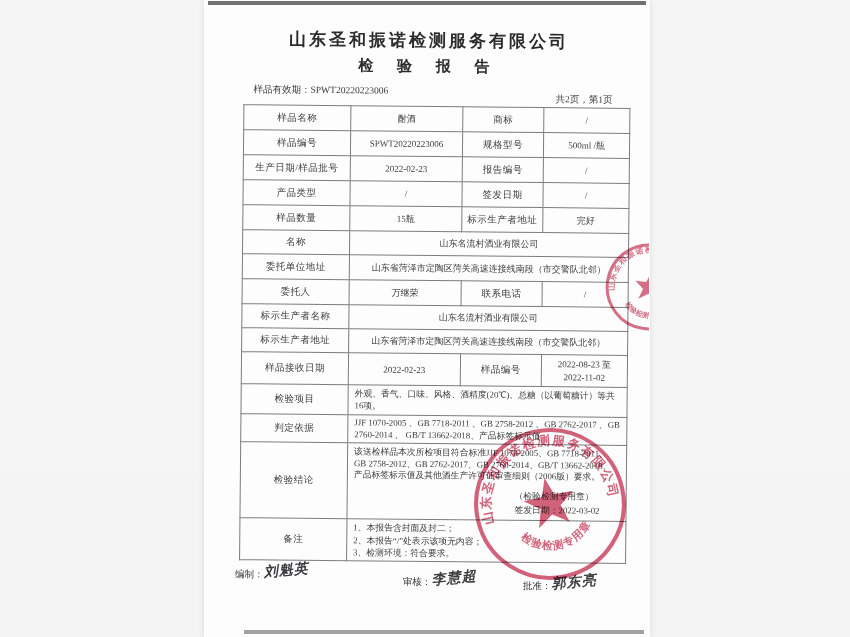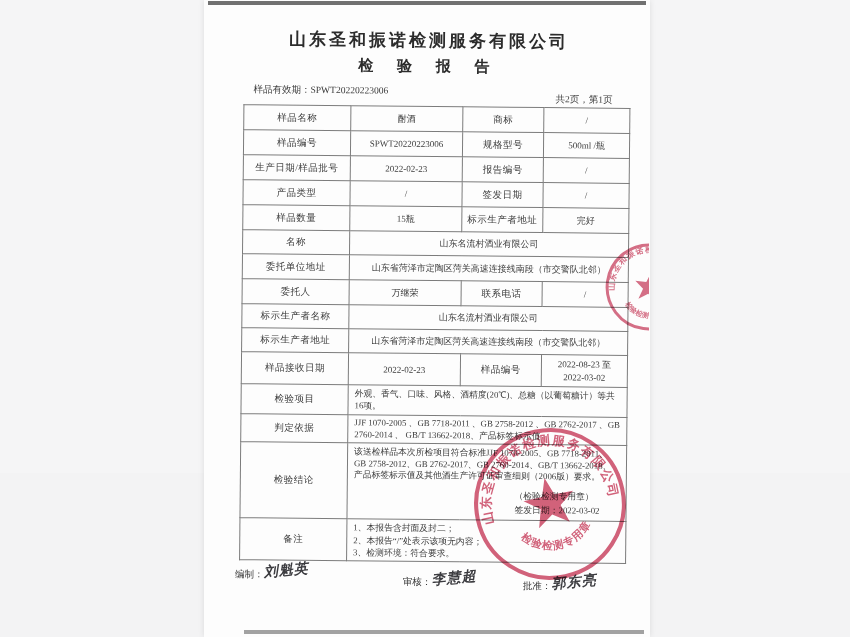--- a/index.html
+++ b/index.html
@@ -128,21 +128,21 @@
         <tr class="hB">
           <td class="lbl">标示生产者地址</td>
           <td colspan="3">山东省菏泽市定陶区菏关高速连接线南段（市交警队北邻）</td>
         </tr>
         <tr class="hC">
           <td class="lbl">样品接收日期</td>
           <td>2022-02-23</td>
           <td class="lbl">样品编号</td>
           <td class="two-line">
             <span>2022-08-23 至</span>
-            <span>2022-03-02</span>
+            <span>2022-11-02</span>
           </td>
         </tr>
         <tr class="hD">
           <td class="lbl">检验项目</td>
           <td colspan="3" class="left">外观、香气、口味、风格、酒精度(20℃)、总糖（以葡萄糖计）等共16项。</td>
         </tr>
         <tr class="hE">
           <td class="lbl">判定依据</td>
           <td colspan="3" class="left">JJF 1070-2005 、GB 7718-2011 、GB 2758-2012 、GB 2762-2017 、GB 2760-2014 、 GB/T 13662-2018、产品标签标示值</td>
         </tr>

